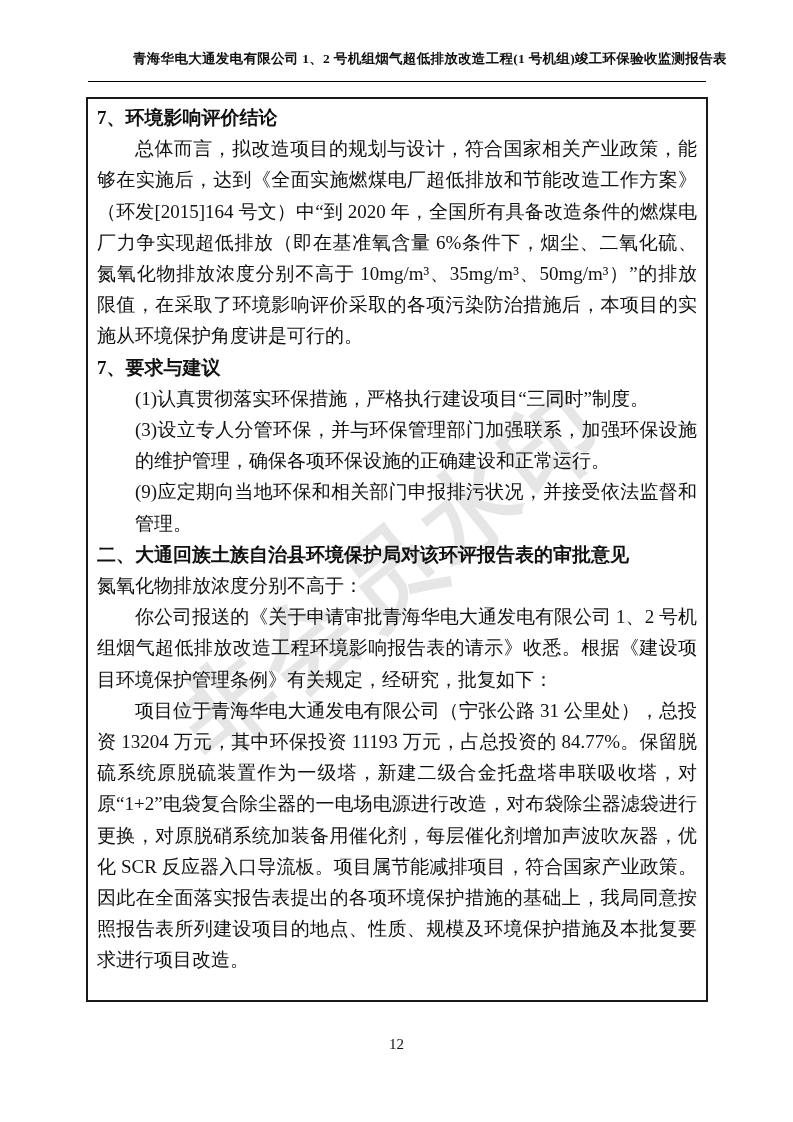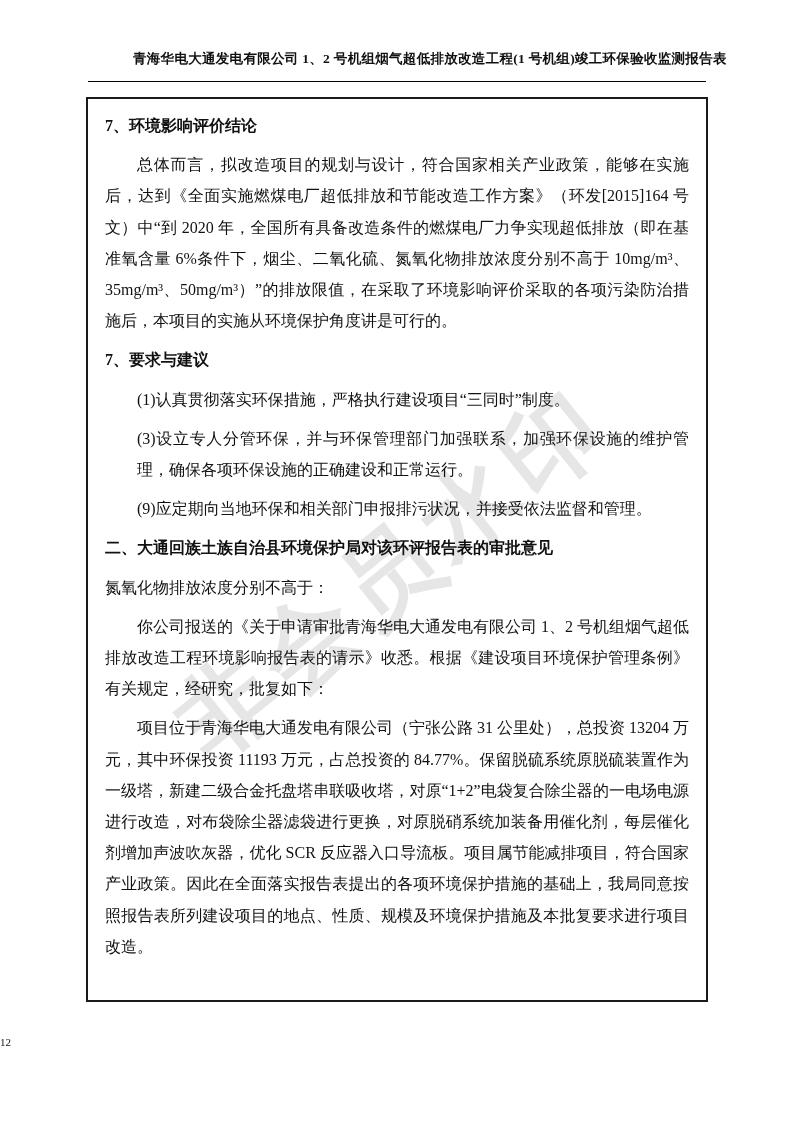--- a/index.html
+++ b/index.html
@@ -48,33 +48,34 @@
     left: 86px; top: 97px;
     width: 622px; height: 905px;
     border: 2px solid #1a1a1a;
     box-sizing: border-box;
     padding: 3px 9px 0 9px;
     overflow: hidden;
     z-index: 1;
     background: transparent;
   }
   .content-box p {
-    margin: 8px;
-    font-size: 16px;
+    margin: 0;
+    font-size: 19px;
     line-height: 31.2px;
     text-align: justify;
   }
   .heading { font-weight: bold; }
   .ind { text-indent: 2em; }
   .hang { padding-left: 2em; }
   .page-number {
     position: absolute;
     left: 0; top: 1036px;
     width: 100%;
-    font-size: 11px;
+    text-align: center;
+    font-size: 15px;
     z-index: 1;
   }
 </style>
 </head>
 <body>
 
 <div>
 
   <div class="running-header">青海华电大通发电有限公司 1、2 号机组烟气超低排放改造工程(1 号机组)竣工环保验收监测报告表</div>
 

